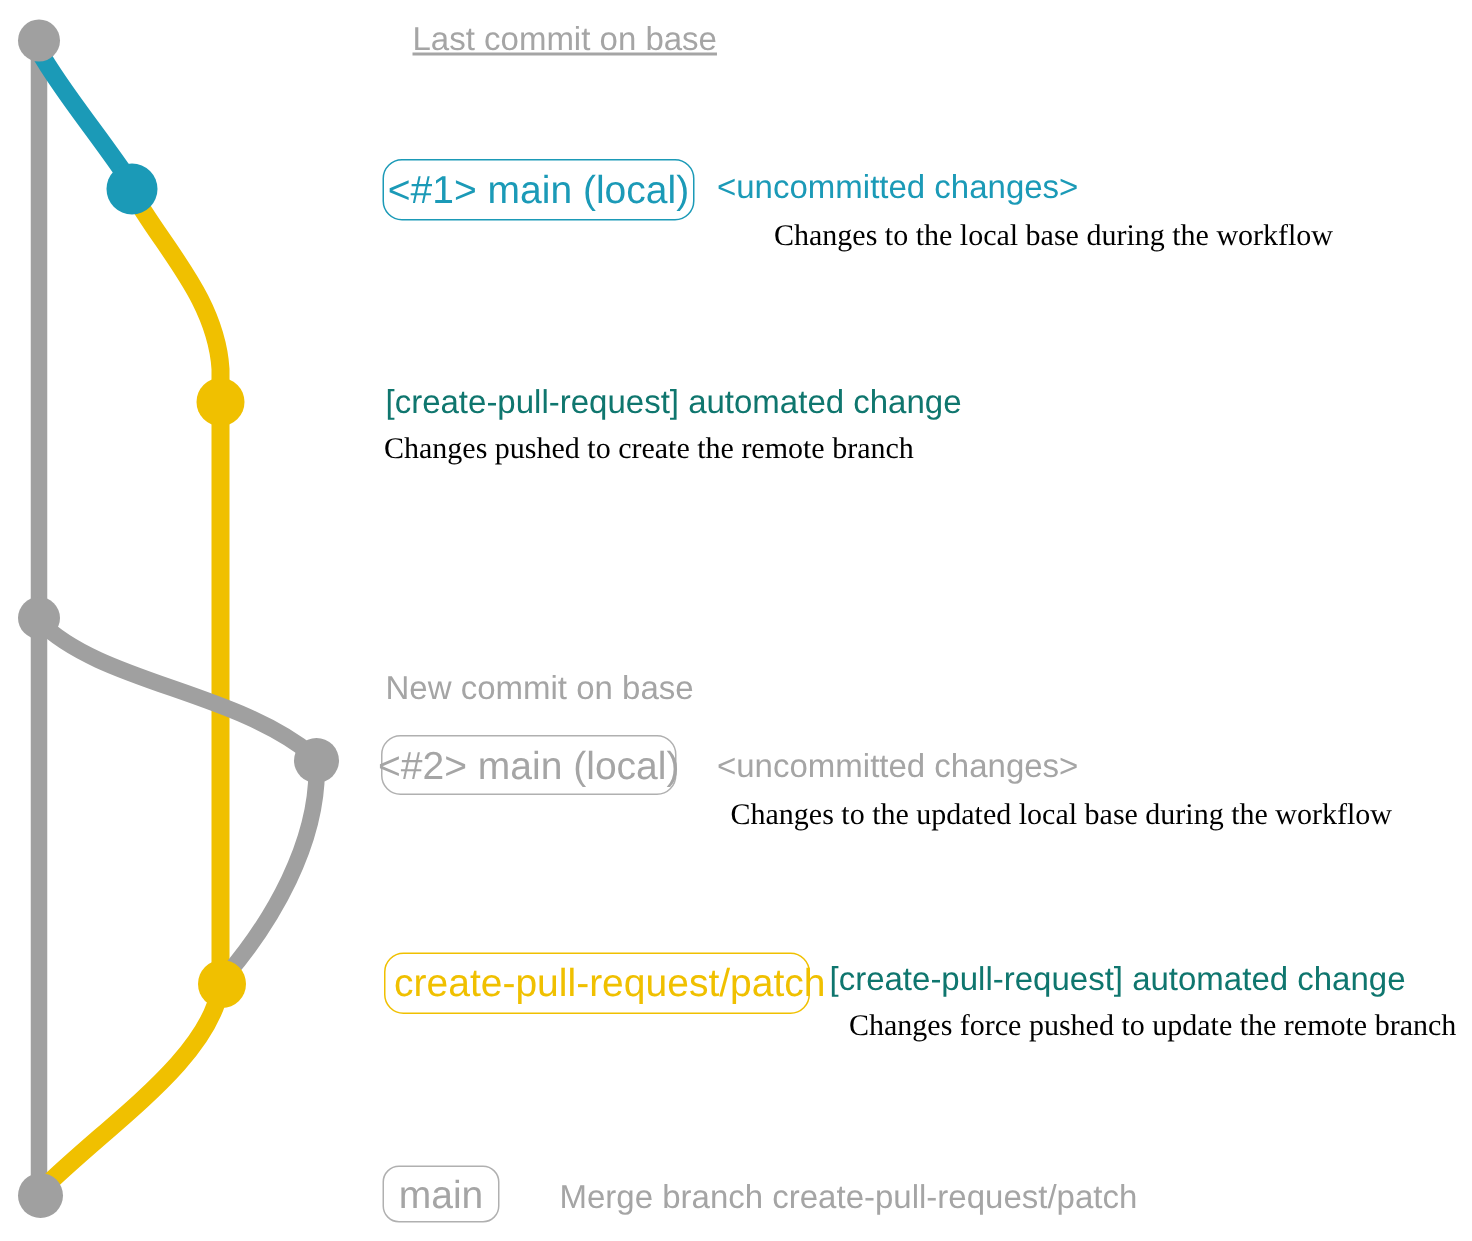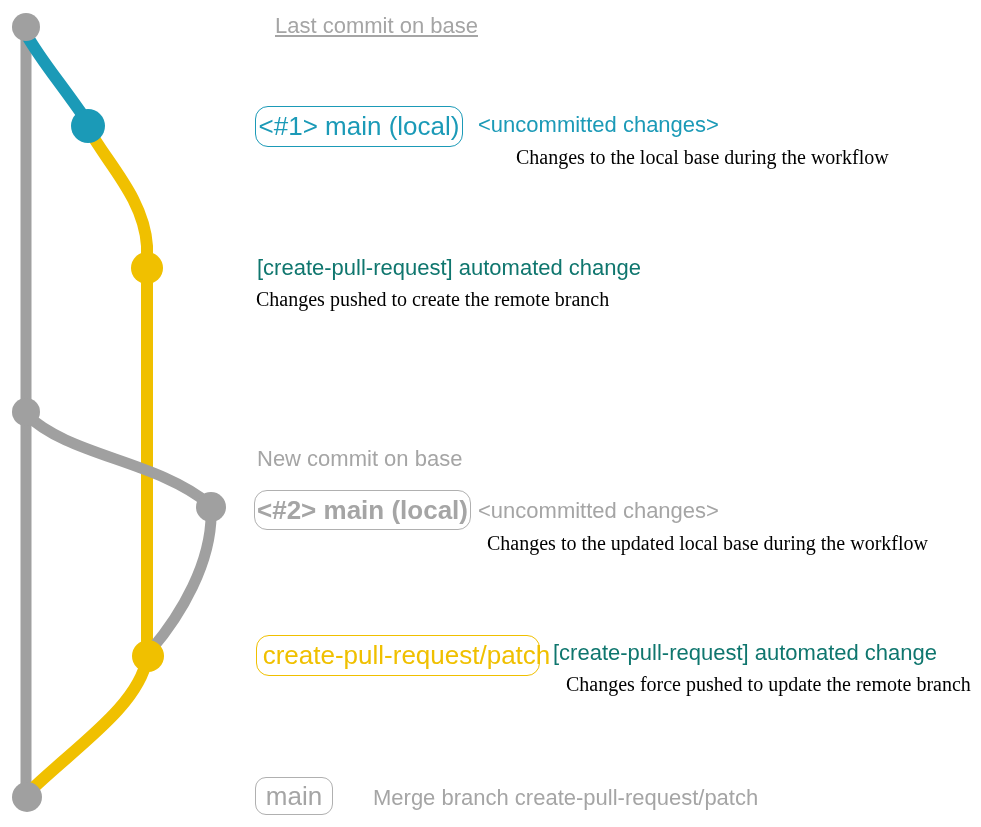--- a/index.html
+++ b/index.html
@@ -20,21 +20,21 @@
 
   .badge { position:absolute; box-sizing:border-box; display:flex;
            align-items:center; justify-content:center;
            font-family:"Liberation Sans", sans-serif; font-size:26px;
            border-radius:13px; white-space:nowrap; background:#ffffff; }
   .badge-blue   { border:1.5px solid #1b9ab7; color:#1b9ab7; }
   .badge-gray   { border:1.5px solid #b0b0b0; color:#a5a5a5; }
   .badge-yellow { border:1.5px solid #f0c000; color:#f0c000;padding-left:17px; }
 
   #badge-main-local-1 { left:255px; top:106px; width:208px; height:41px; }
-  #badge-main-local-2 { left:254px; top:490px; width:217px; height:40px;font-weight:bold; }
+  #badge-main-local-2 { left:254px; top:490px; width:197px; height:40px; }
   #badge-patch        { left:256px; top:635px; width:284px; height:41px; }
   #badge-main         { left:255px; top:777px; width:78px;  height:38px; border-radius:11px;text-align:center; }
 
   #row1-label   { left:275px; top:14px;text-decoration:underline;  }
   #row2-title   { left:478px; top:113px; }
   #row2-caption { left:516px; top:146px; }
   #row3-title   { left:257px; top:256px; }
   #row3-caption { left:256px; top:288px;text-align:center; }
   #row4-label   { left:257px; top:399px;margin-top:48px; }
   #row5-title   { left:478px; top:499px; }

